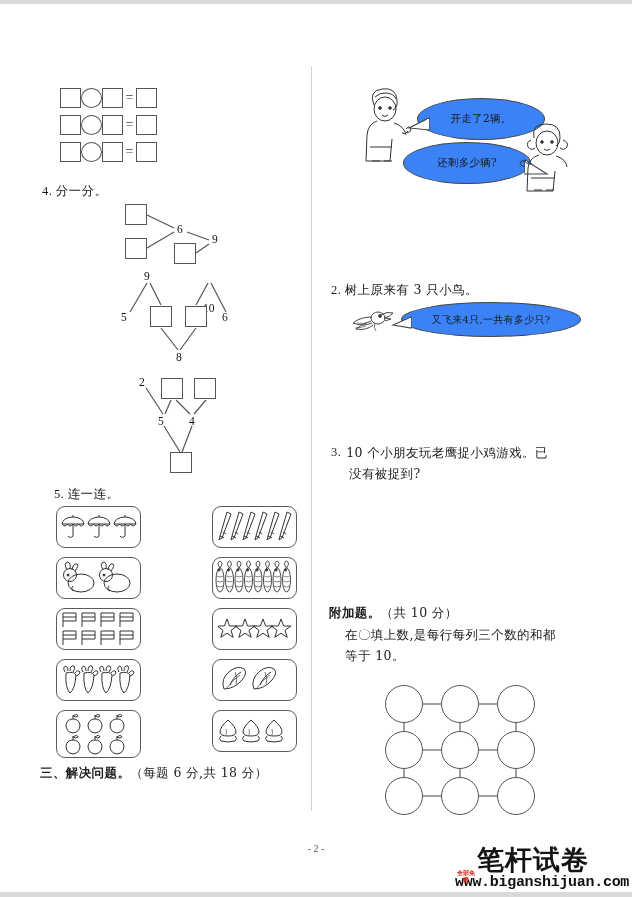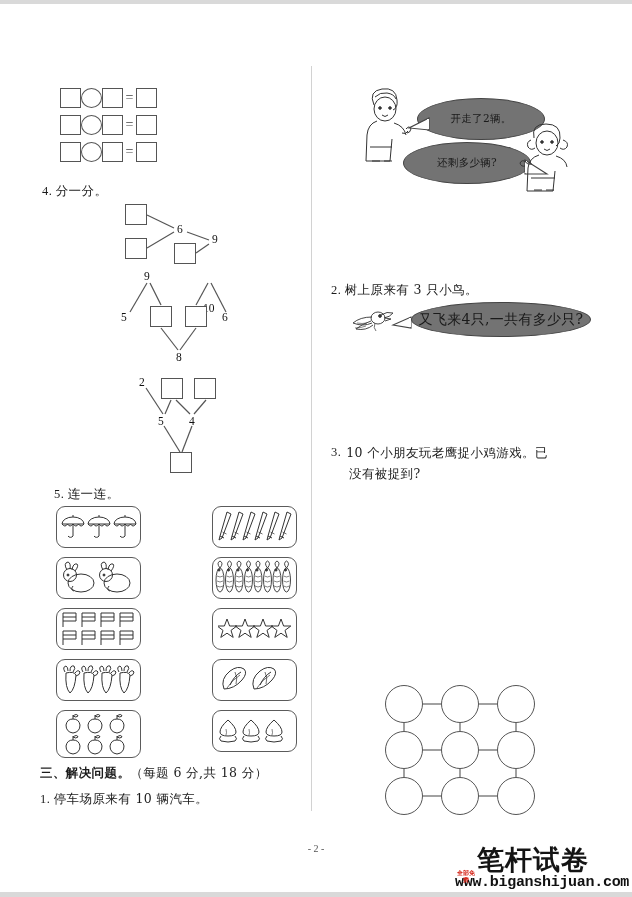--- a/index.html
+++ b/index.html
@@ -63,21 +63,21 @@
   .mbox {
     position: absolute; border: 1.2px solid #5b5b5b; border-radius: 9px;
     background: #fff; display: flex; align-items: center; justify-content: center;
   }
   .mbox svg { display: block; }
 
   
   .kid { position: absolute; }
   .bubble {
     position: absolute; border: 1.2px solid #444; border-radius: 50%;
-    background: #737373; display: flex; align-items: center; justify-content: center;
+    background: #3b82f6; display: flex; align-items: center; justify-content: center;
     font-size: 10.5px; font-family: "DejaVu Serif", serif; color: #1a1a1a;
     letter-spacing: 0.3px;
   }
 
   
   .gridwrap { position: absolute; left: 383px; top: 682px; width: 170px; height: 135px; }
   .gcirc { position: absolute; width: 38px; height: 38px; border-radius: 50%; border: 1.2px solid #555; background: #fff; }
 
   
   .pageno {
@@ -502,24 +502,20 @@
               </g>
           </g>
         </svg>
       </div>
     </div>
 
     <div class="sec-title qtext" style="left:40px; top:762px;">
       <span class="cn bold">三、解决问题。</span><span class="cn">（每题 6 分,共 18 分）</span>
     </div>
 
-    <div class="sec-title qtext" style="left:40px; top:788px;">
-      <span class="qnum">1.</span>
-      <span class="cn">停车场原来有 10 辆汽车。</span>
-    </div>
 
   </div>
 
   <div class="right-col">
 
     <div class="kid" style="left:47px; top:85px;">
       <svg width="62" height="80" viewBox="0 0 62 80">
         <g fill="none" stroke="#333" stroke-width="1">
           <path d="M16 20q-6-14 8-16 14-2 15 11 1 8-4 10"></path>
           <path d="M17 12q5-5 12-4 7 1 9 6"></path>
@@ -586,36 +582,43 @@
           <circle cx="29" cy="11" r="1.4" fill="#333"></circle>
           <path d="M34 13l6 1-6 2"></path>
           <path d="M21 12q-12 0-19 6 10 4 19 0"></path>
           <path d="M20 16q-9 3-15 8 10 2 17-4"></path>
           <path d="M6 18q5 1 10 0M4 23q6 0 11-2" stroke-width="0.6"></path>
           <path d="M24 18q-2 5 1 8" stroke-width="0.7"></path>
         </g>
       </svg>
     </div>
 
-    <div class="bubble" style="left:100px; top:302px; width:180px; height:35px; font-size:14px;">
+    <div class="bubble" style="left:90px; top:302px; width:180px; height:35px; font-size:10px;">
       <span>又飞来4只,一共有多少只?</span>
     </div>
     <svg style="position:absolute; left:80px; top:315px;" width="22" height="18">
       <polygon points="20,2 20,13 2,10" fill="#fff" stroke="#444" stroke-width="1.1"></polygon>
       <line x1="19" y1="3" x2="19" y2="12" stroke="#fff" stroke-width="2"></line>
     </svg>
 
     <div class="qtext" style="position:absolute; left:20px; top:442px; width:285px;">
       <div style="display:flex;">
         <span class="qnum" style="margin-right:5px;">3.</span>
         <span class="cn">10 个小朋友玩老鹰捉小鸡游戏。已</span>
       </div>
       <div class="cn" style="margin-left:18px;">没有被捉到?</div>
     </div>
 
+    <div class="qtext" style="position:absolute; left:18px; top:602px; width:290px;">
+      <div>
+        <span class="cn bold">附加题。</span><span class="cn">（共 10 分）</span>
+      </div>
+      <div class="cn" style="margin-left:16px;">在〇填上数,是每行每列三个数的和都</div>
+      <div class="cn" style="margin-left:16px;">等于 10。</div>
+    </div>
 
     <div class="gridwrap" style="left:72px; top:682px;">
       <svg width="170" height="135" style="position:absolute; left:0; top:0;">
         <g stroke="#555" stroke-width="1.1" fill="none">
           <line x1="40" y1="22" x2="58" y2="22"></line>
           <line x1="96" y1="22" x2="114" y2="22"></line>
           <line x1="40" y1="68" x2="58" y2="68"></line>
           <line x1="96" y1="68" x2="114" y2="68"></line>
           <line x1="40" y1="114" x2="58" y2="114"></line>
           <line x1="96" y1="114" x2="114" y2="114"></line>

